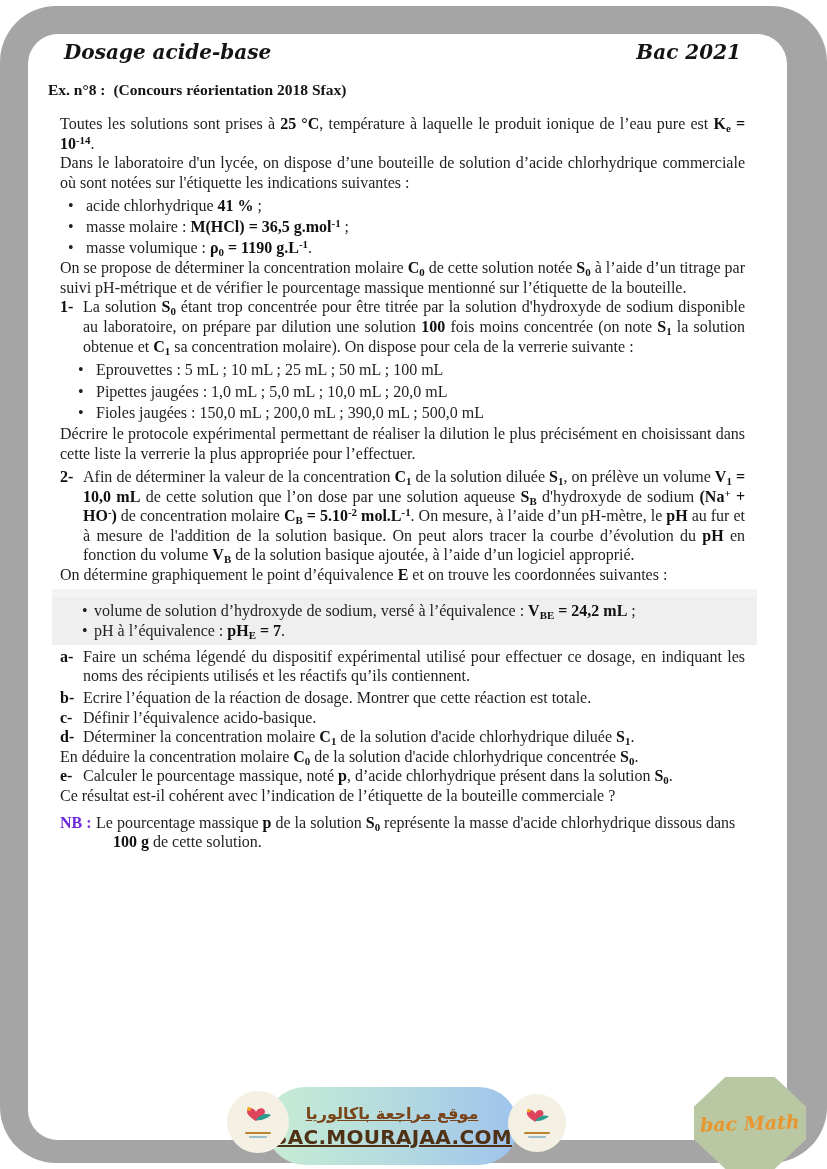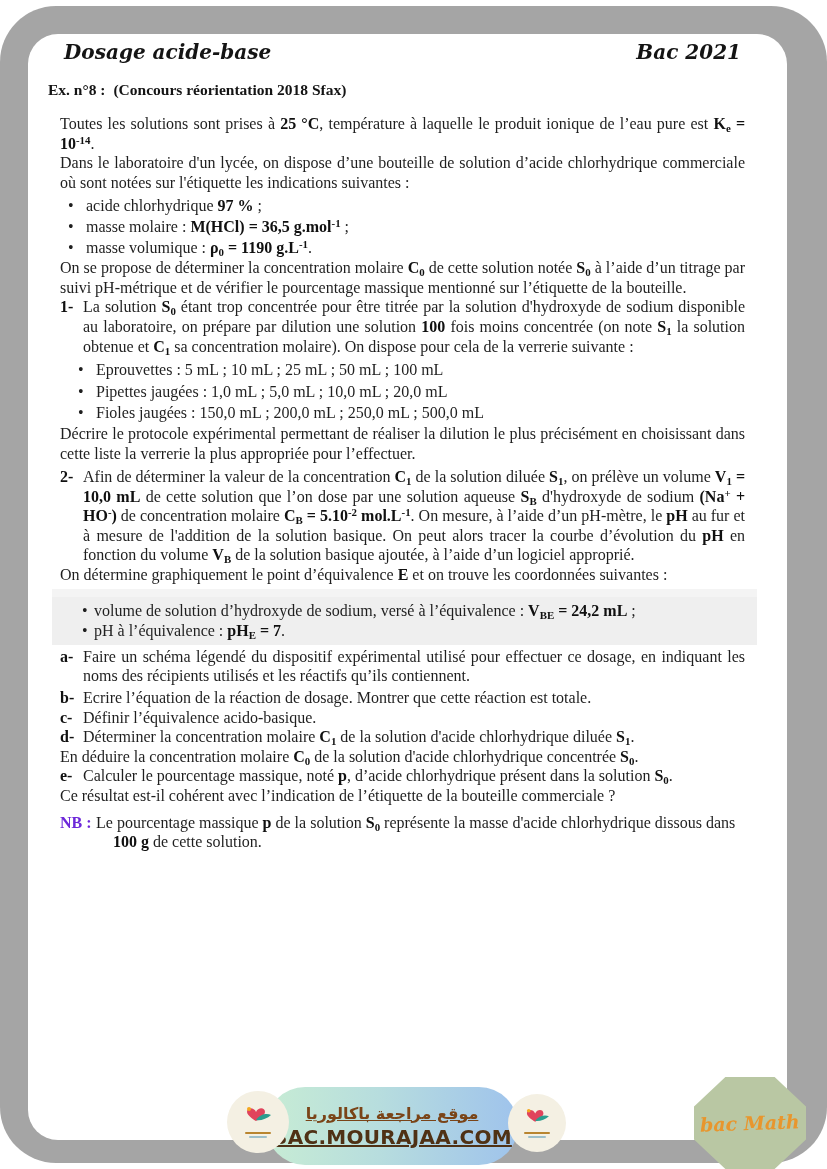--- a/index.html
+++ b/index.html
@@ -100,21 +100,21 @@
       <span>Ex. n°8 :</span><span class="src">(Concours réorientation 2018 Sfax)</span>
     </div>
 
     <div class="doc">
 
       <p>Toutes les solutions sont prises à <b>25 °C</b>, température à laquelle le produit ionique de l’eau pure est <b>K<sub>e</sub> = 10<sup>-14</sup></b>.</p>
       <p>Dans le laboratoire d'un lycée, on dispose d’une bouteille de solution d’acide chlorhydrique commerciale où sont notées sur l'étiquette les indications suivantes :</p>
 
       <div class="bullet mt4">
         <span class="dot">•</span>
-        <span>acide chlorhydrique <b>97 %</b> ;</span>
+        <span>acide chlorhydrique <b>41 %</b> ;</span>
       </div>
       <div class="bullet">
         <span class="dot">•</span>
         <span>masse molaire : <b>M(HCl) = 36,5 g.mol<sup>-1</sup></b> ;</span>
       </div>
       <div class="bullet">
         <span class="dot">•</span>
         <span>masse volumique : <b>ρ<sub>0</sub> = 1190 g.L<sup>-1</sup></b>.</span>
       </div>
 
@@ -128,21 +128,21 @@
       <div class="bullet v2 mt4">
         <span class="dot">•</span>
         <span>Eprouvettes : 5 mL ; 10 mL ; 25 mL ; 50 mL ; 100 mL</span>
       </div>
       <div class="bullet v2 mt2">
         <span class="dot">•</span>
         <span>Pipettes jaugées : 1,0 mL ; 5,0 mL ; 10,0 mL ; 20,0 mL</span>
       </div>
       <div class="bullet v2 mt2">
         <span class="dot">•</span>
-        <span>Fioles jaugées : 150,0 mL ; 200,0 mL ; 250,0 mL ; 500,0 mL</span>
+        <span>Fioles jaugées : 150,0 mL ; 200,0 mL ; 390,0 mL ; 500,0 mL</span>
       </div>
 
       <p class="indent mt2">Décrire le protocole expérimental permettant de réaliser la dilution le plus précisément en choisissant dans cette liste la verrerie la plus appropriée pour l’effectuer.</p>
 
       <div class="item mt4">
         <span class="ilabel">2-</span>
         <span class="itext">Afin de déterminer la valeur de la concentration <b>C<sub>1</sub></b> de la solution diluée <b>S<sub>1</sub></b>, on prélève un volume <b>V<sub>1</sub> = 10,0 mL</b> de cette solution que l’on dose par une solution aqueuse <b>S<sub>B</sub></b> d'hydroxyde de sodium <b>(Na<sup>+</sup> + HO<sup>-</sup>)</b> de concentration molaire <b>C<sub>B</sub> = 5.10<sup>-2</sup> mol.L<sup>-1</sup></b>. On mesure, à l’aide d’un pH-mètre, le <b>pH</b> au fur et à mesure de l'addition de la solution basique. On peut alors tracer la courbe d’évolution du <b>pH</b> en fonction du volume <b>V<sub>B</sub></b> de la solution basique ajoutée, à l’aide d’un logiciel approprié.</span>
       </div>
       <p class="indent">On détermine graphiquement le point d’équivalence <b>E</b> et on trouve les coordonnées suivantes :</p>
 

